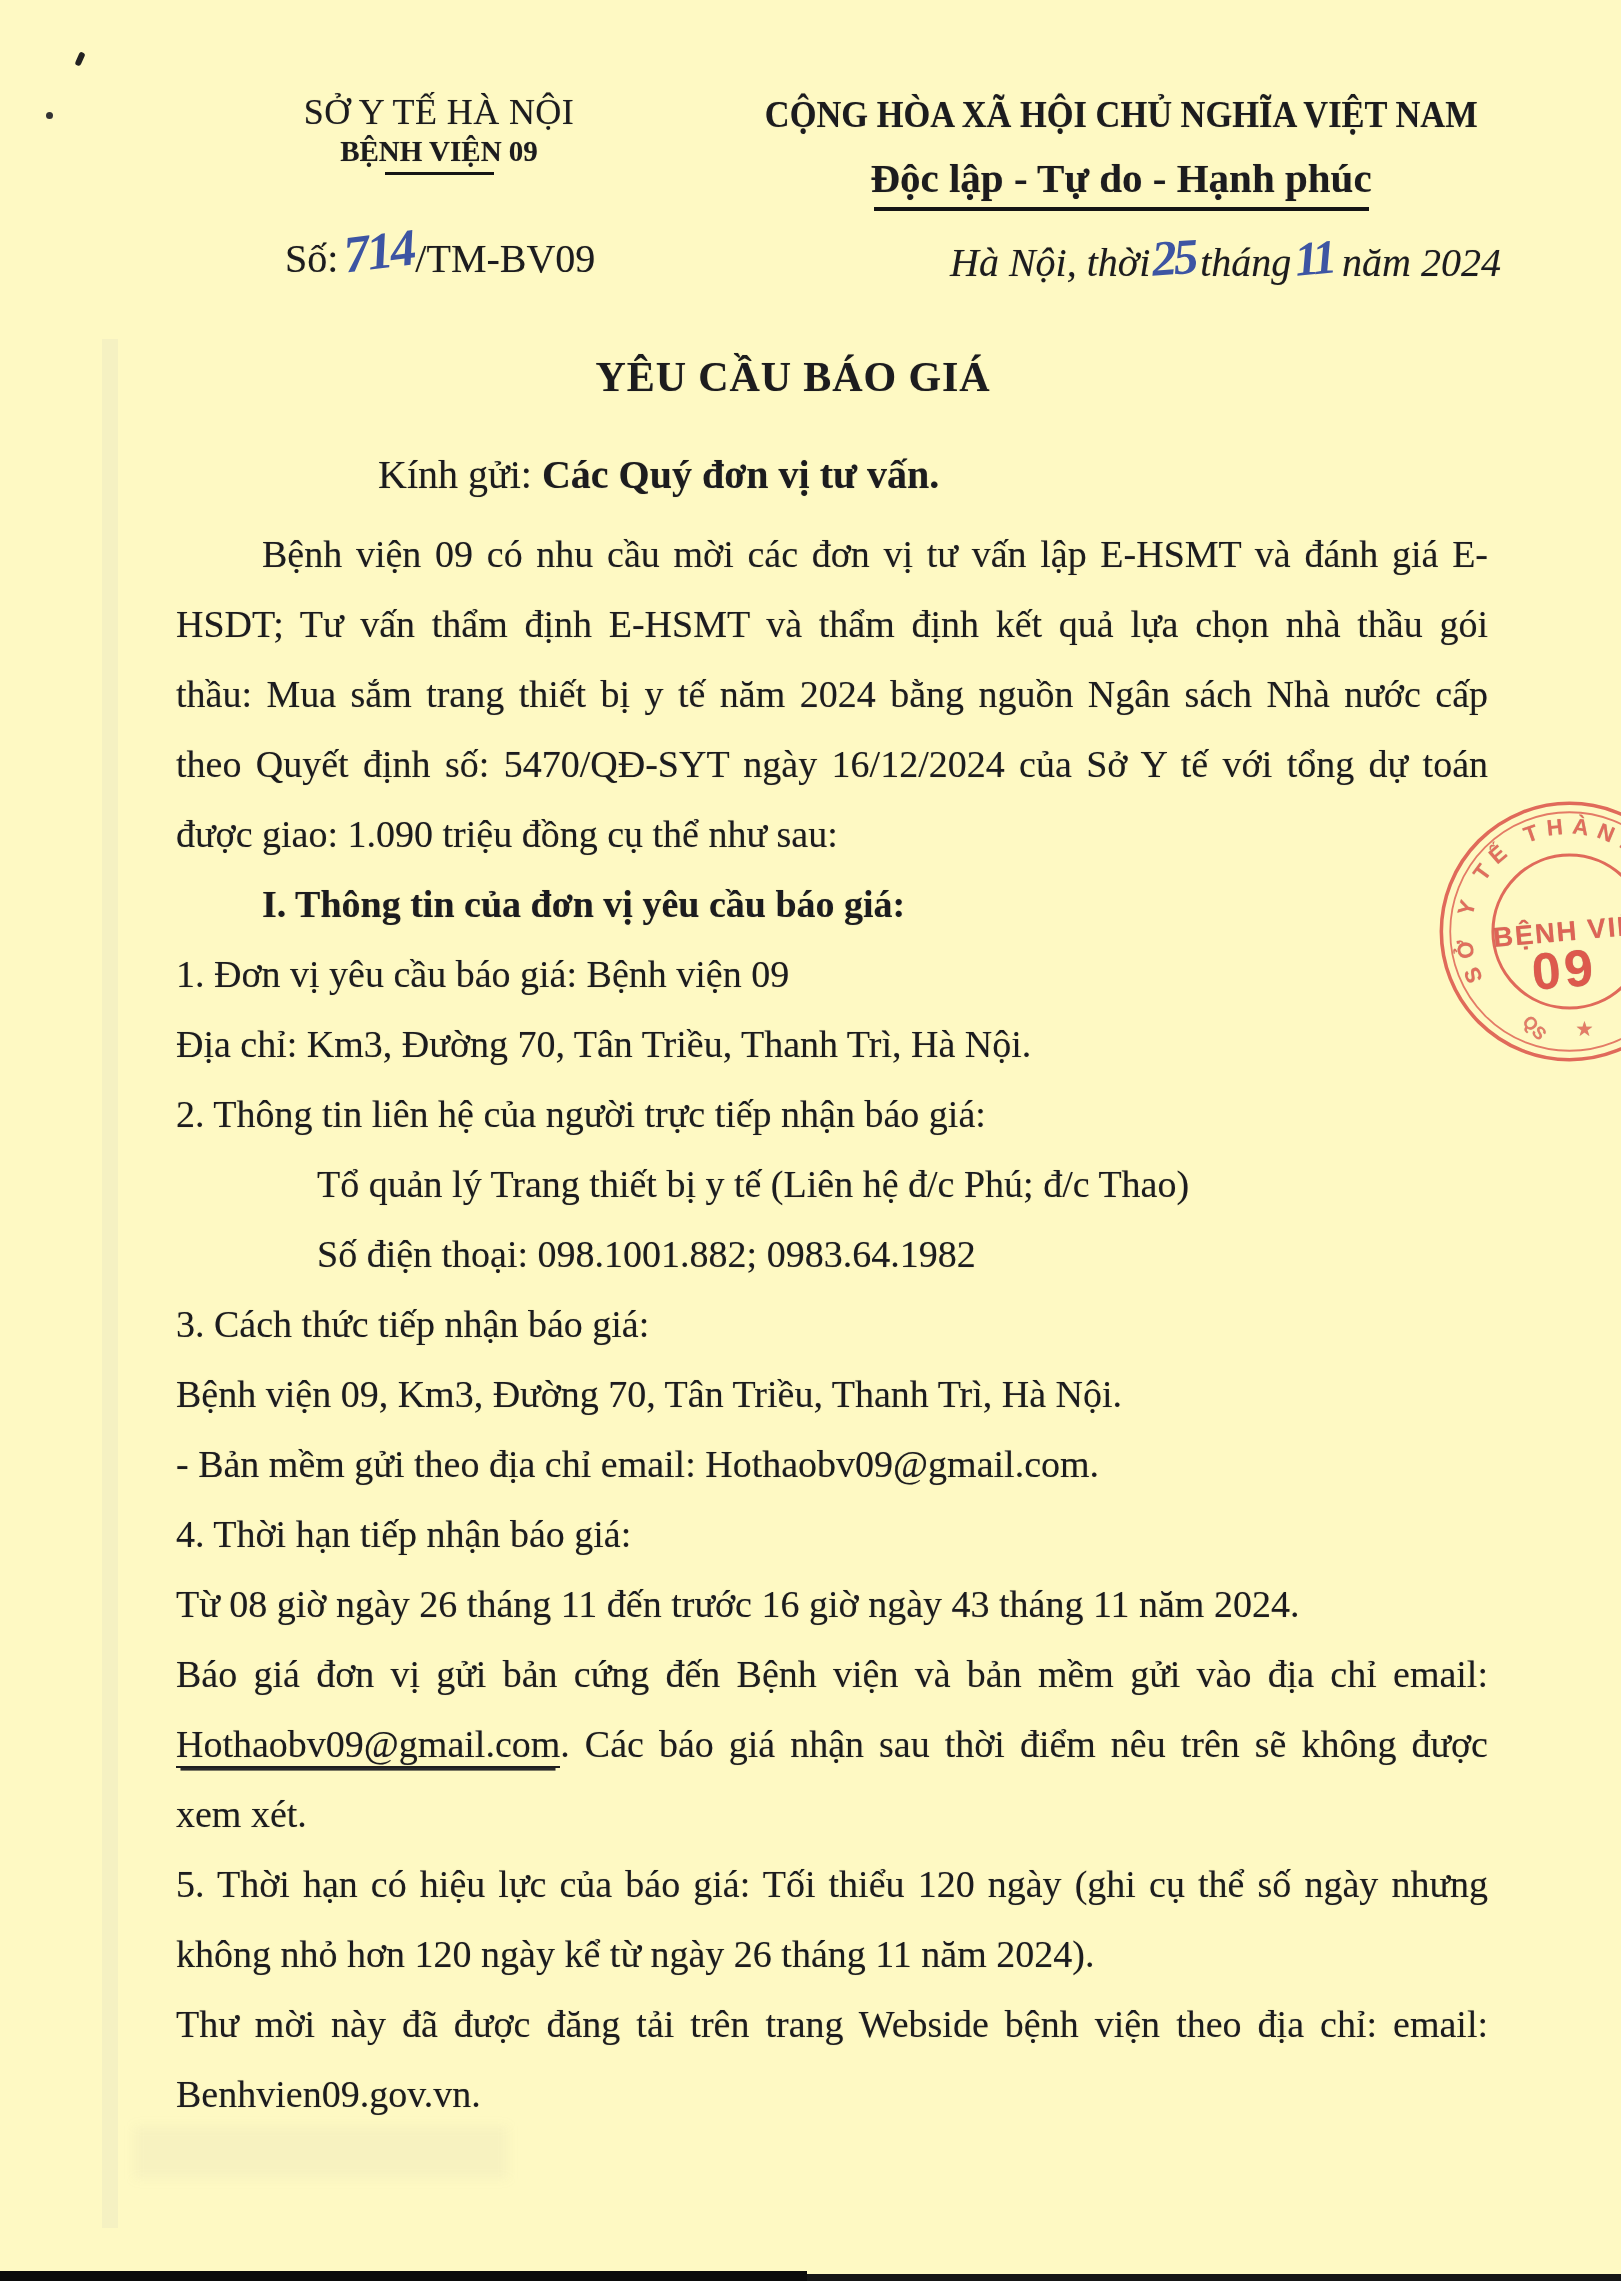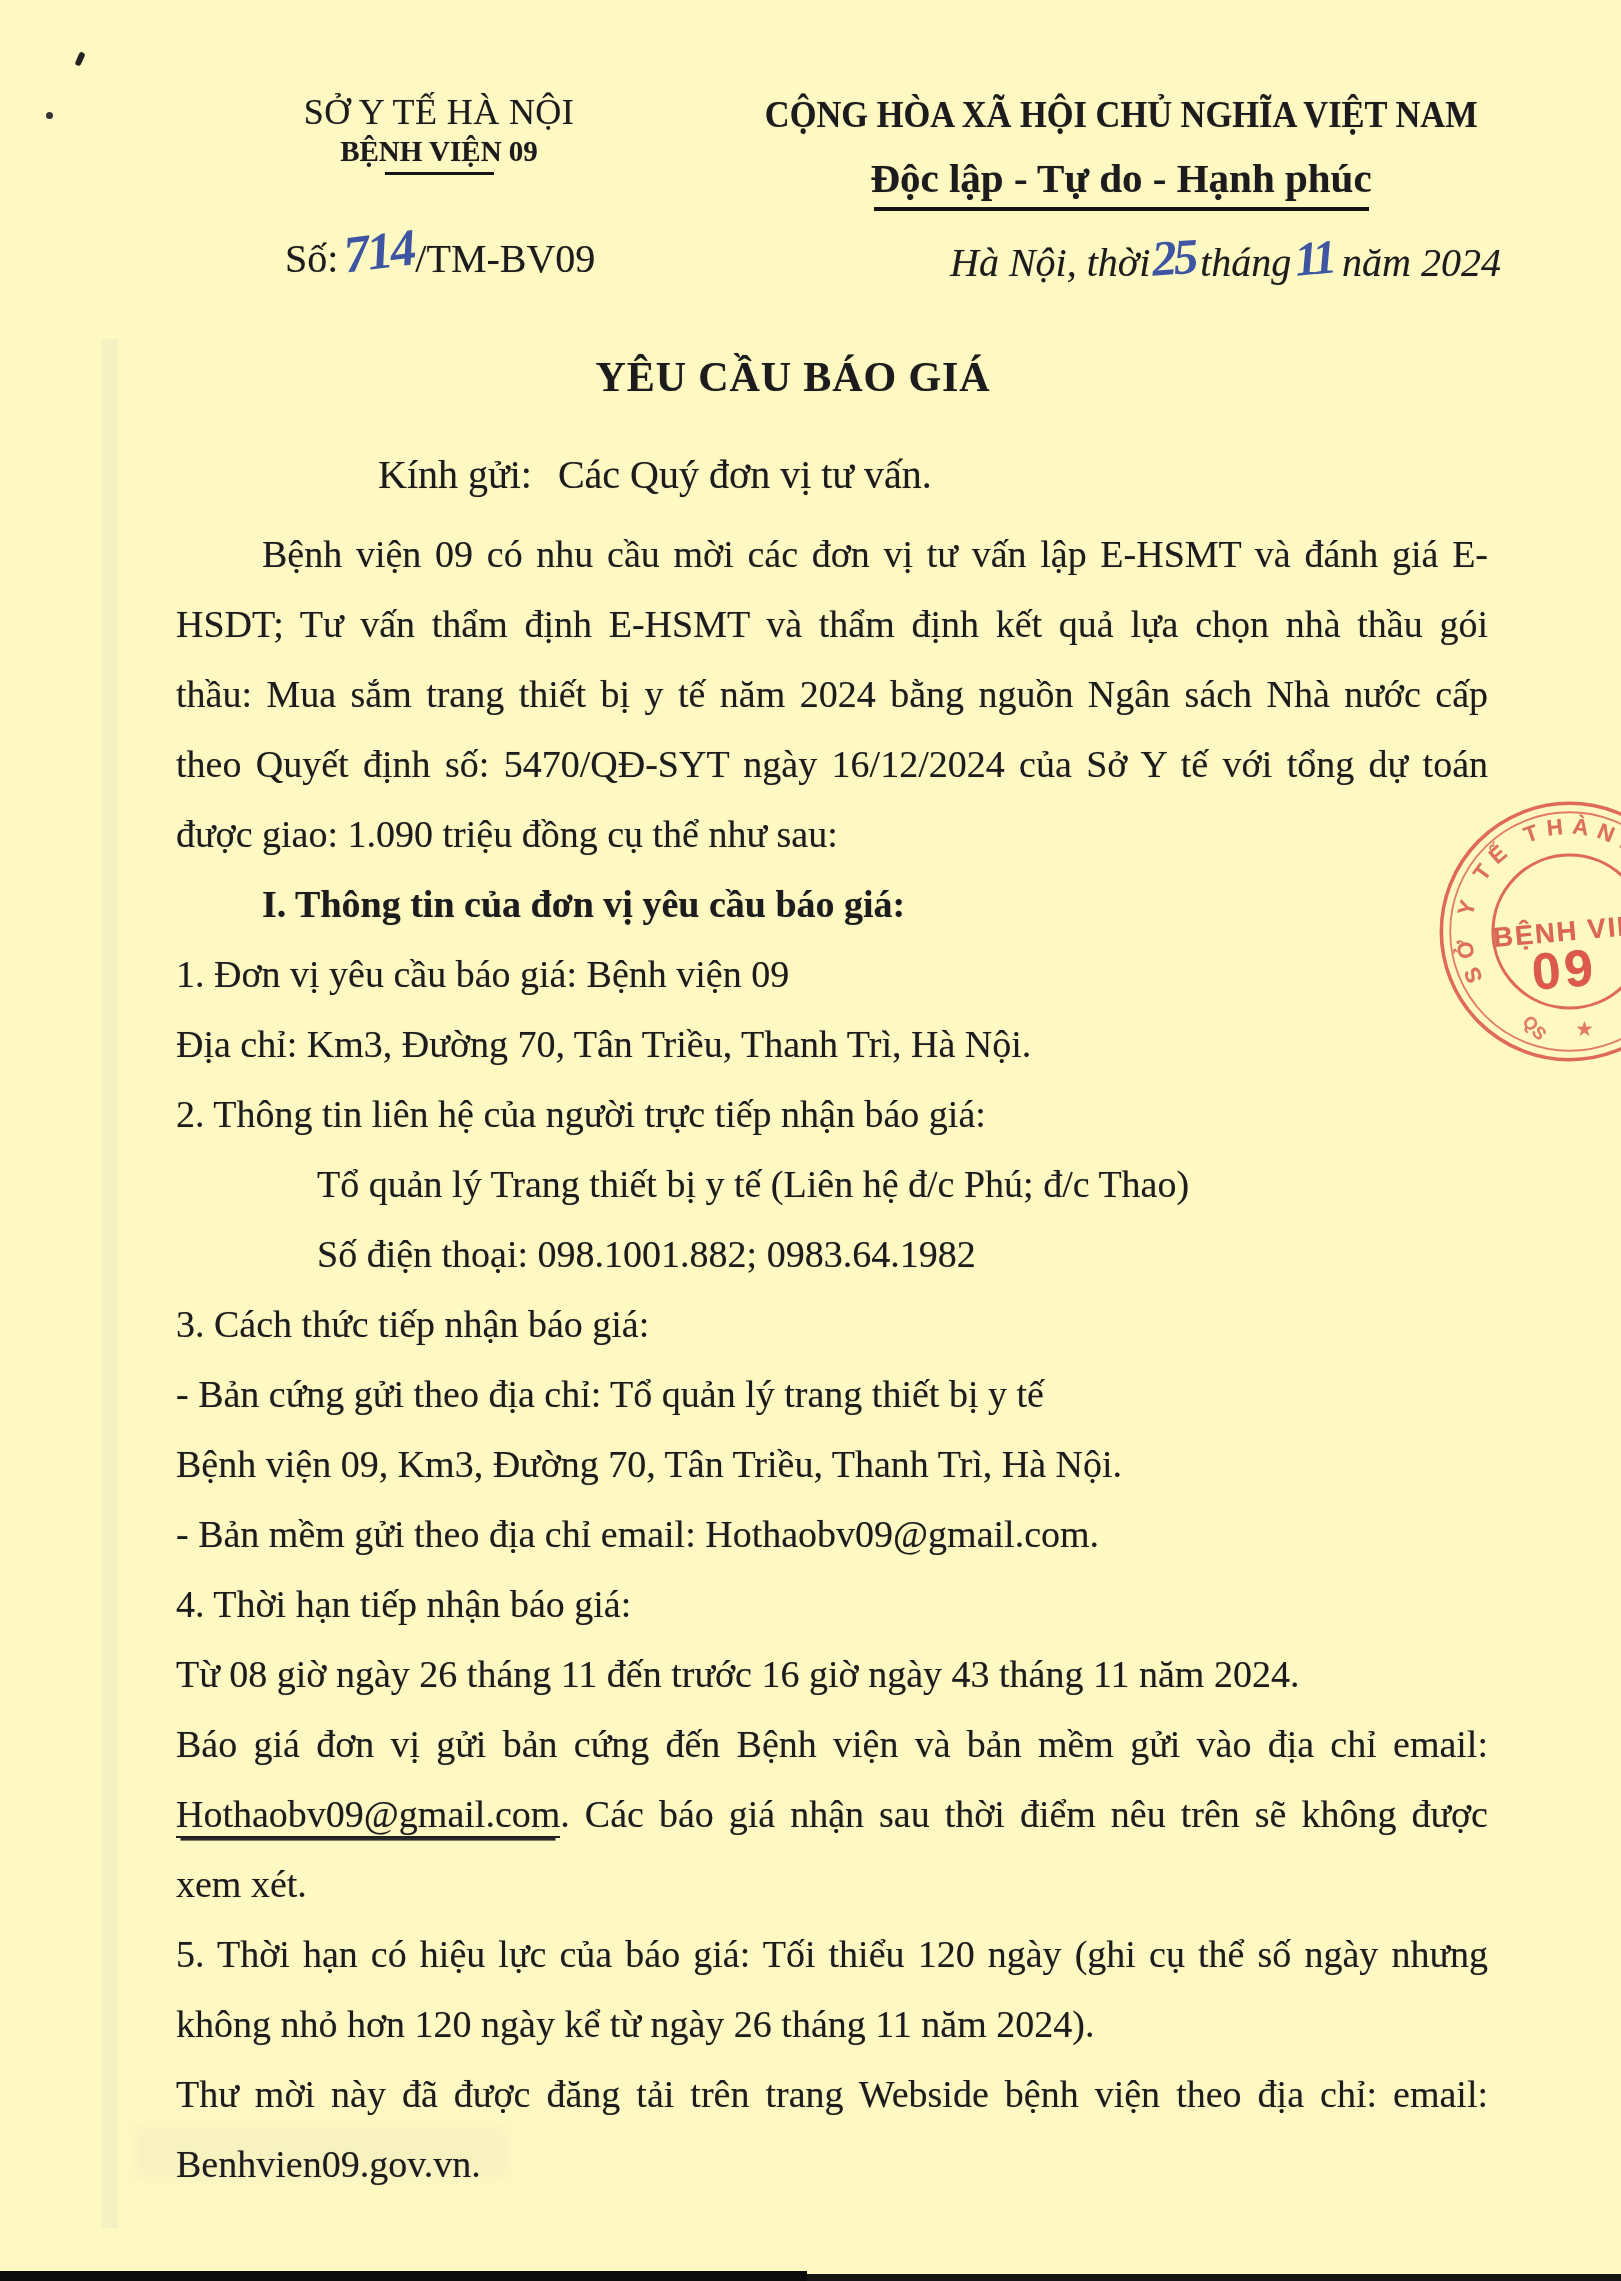--- a/index.html
+++ b/index.html
@@ -36,21 +36,21 @@
     text-shadow:none;
   }
   .hand-no{font-size:52px;letter-spacing:-2.7px;transform:rotate(-7deg) translateY(-3.6px);margin:0 1.8px 0 5.3px;}
   .hand-day{font-size:50px;letter-spacing:-3.6px;transform:rotate(-4deg) translateY(-1.8px);margin:0 5.3px 0 1.8px;}
   .hand-month{font-size:48px;letter-spacing:-3.6px;transform:rotate(-5deg) translateY(-1.8px);margin:0 9px 0 3.6px;}
 
   
   .title{position:absolute;left:0;top:353px;width:1586px;text-align:center;
          font-size:42px;font-weight:bold;letter-spacing:0.9px;}
   .salutation{position:absolute;left:378px;top:451px;font-size:40px;}
-  .salutation b{font-weight:normal;margin-left:16px;}
+  .salutation b{font-weight:bold;}
 
   
   .body-col{position:absolute;left:176px;top:519px;width:1312px;
             font-size:38px;line-height:70px;}
   .bline{white-space:normal;}
   .bline.just{text-align:justify;text-align-last:justify;}
   .bline.b{font-weight:bold;}
   .bline.i1{text-indent:86px;}
   .bline.i2{padding-left:141px;}
   .bline .u{border-bottom:2.7px solid #1f1f1f;padding-bottom:0.9px;box-shadow:0 7.1px 0 -4.5px #2a2a2a;}
@@ -119,21 +119,20 @@
       <div class="bline just"><span>thầu: Mua sắm trang thiết bị y tế năm 2024 bằng nguồn Ngân sách Nhà nước cấp</span></div>
       <div class="bline just"><span>theo Quyết định số: 5470/QĐ-SYT ngày 16/12/2024 của Sở Y tế với tổng dự toán</span></div>
       <div class="bline"><span>được giao: 1.090 triệu đồng cụ thể như sau:</span></div>
       <div class="bline b i1"><span>I. Thông tin của đơn vị yêu cầu báo giá:</span></div>
       <div class="bline"><span>1. Đơn vị yêu cầu báo giá: Bệnh viện 09</span></div>
       <div class="bline"><span>Địa chỉ: Km3, Đường 70, Tân Triều, Thanh Trì, Hà Nội.</span></div>
       <div class="bline"><span>2. Thông tin liên hệ của người trực tiếp nhận báo giá:</span></div>
       <div class="bline i2"><span>Tổ quản lý Trang thiết bị y tế (Liên hệ đ/c Phú; đ/c Thao)</span></div>
       <div class="bline i2"><span>Số điện thoại: 098.1001.882; 0983.64.1982</span></div>
       <div class="bline"><span>3. Cách thức tiếp nhận báo giá:</span></div>
-      <div class="bline"><span>- Bản cứng gửi theo địa chỉ: Tổ quản lý trang thiết bị y tế</span></div>
       <div class="bline"><span>Bệnh viện 09, Km3, Đường 70, Tân Triều, Thanh Trì, Hà Nội.</span></div>
       <div class="bline"><span>- Bản mềm gửi theo địa chỉ email: Hothaobv09@gmail.com.</span></div>
       <div class="bline"><span>4. Thời hạn tiếp nhận báo giá:</span></div>
       <div class="bline"><span>Từ 08 giờ ngày 26 tháng 11 đến trước 16 giờ ngày 43 tháng 11 năm 2024.</span></div>
       <div class="bline just"><span>Báo giá đơn vị gửi bản cứng đến Bệnh viện và bản mềm gửi vào địa chỉ email:</span></div>
       <div class="bline just"><span class="u">Hothaobv09@gmail.com</span><span>. Các báo giá nhận sau thời điểm nêu trên sẽ không được</span></div>
       <div class="bline"><span>xem xét.</span></div>
       <div class="bline just"><span>5. Thời hạn có hiệu lực của báo giá: Tối thiểu 120 ngày (ghi cụ thể số ngày nhưng</span></div>
       <div class="bline"><span>không nhỏ hơn 120 ngày kể từ ngày 26 tháng 11 năm 2024).</span></div>
       <div class="bline just"><span>Thư mời này đã được đăng tải trên trang Webside bệnh viện theo địa chỉ: email:</span></div>

